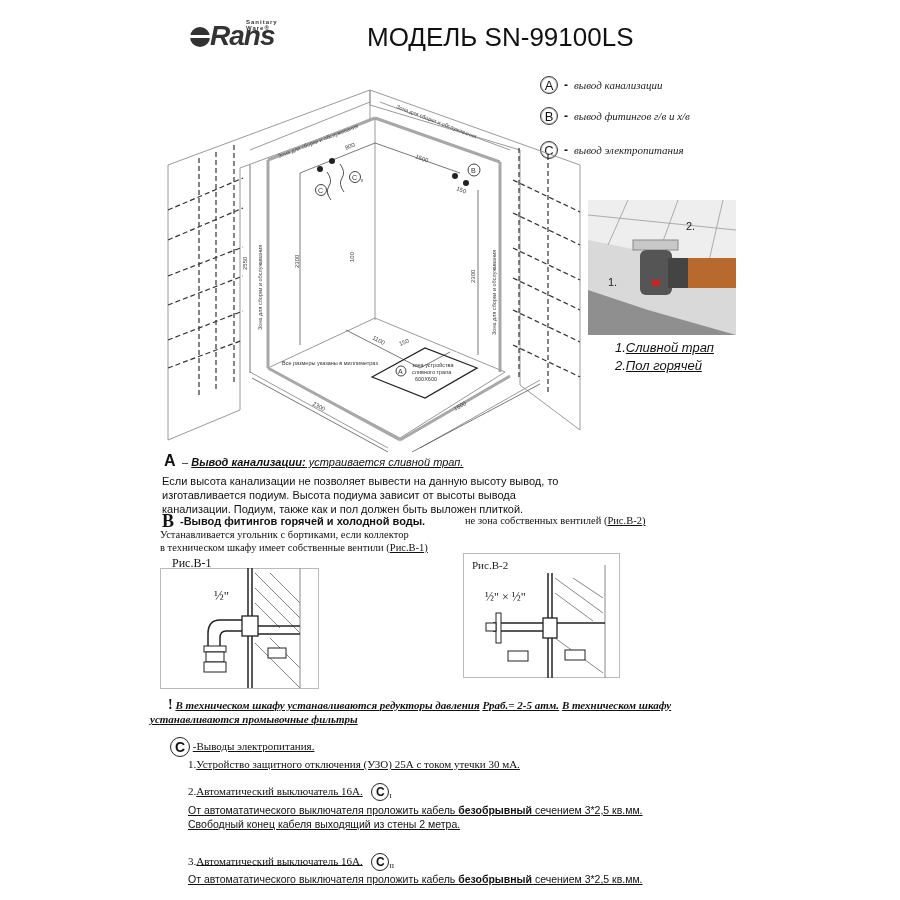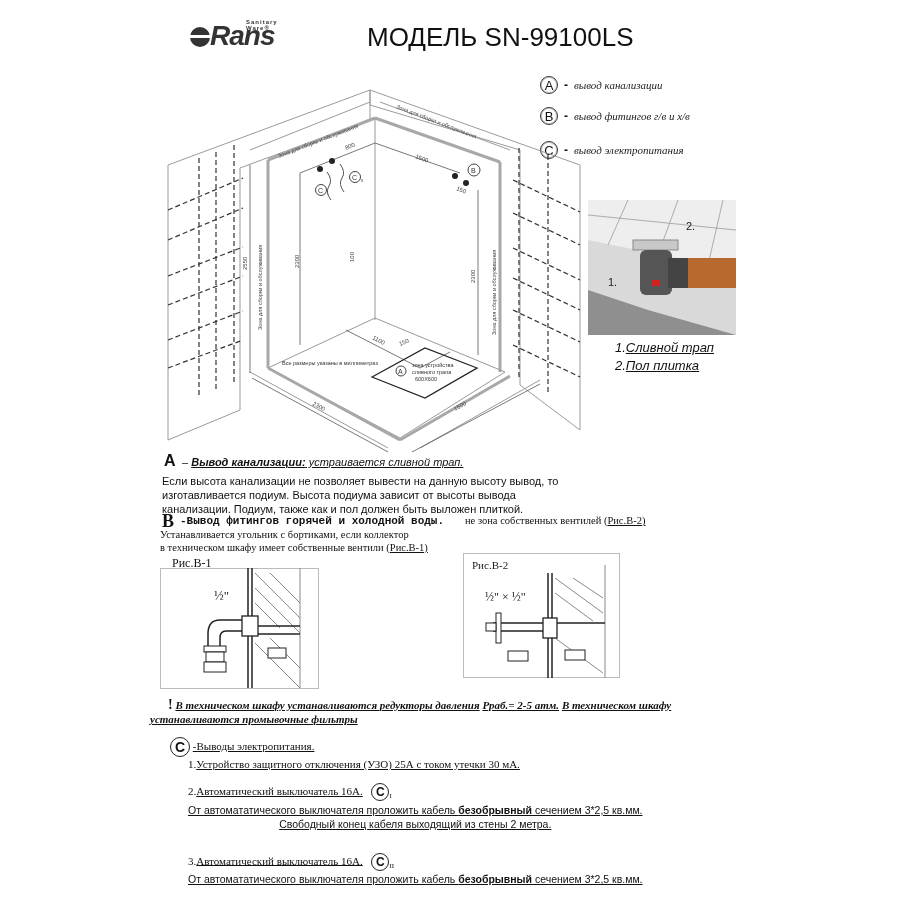--- a/index.html
+++ b/index.html
@@ -19,21 +19,21 @@
   .photo { left:588px; top:200px; width:148px; height:135px; }
   .photo-cap { left:615px; font-family:"Liberation Sans", sans-serif; font-size:13px; font-style:italic; }
   .photo-cap u { text-decoration:underline; }
   .secA-letter { left:164px; top:452px; font-size:16px; font-weight:bold; }
   .secA-head { left:182px; top:456px; font-size:11px; font-style:italic; }
   .secA-head b { text-decoration:underline; font-weight:bold; }
   .secA-head span.u { text-decoration:underline; }
   .secA-body { left:162px; top:474px; font-size:11px; line-height:14px; width:420px; }
   .serif { font-family:"Liberation Serif", serif; }
   .secB-letter { left:162px; top:511px; font-size:18px; font-weight:bold; font-family:"Liberation Serif", serif; }
-  .secB-head { left:180px; top:515px; font-size:11px; font-weight:bold; font-family:Liberation Mono, monospace; }
+  .secB-head { left:180px; top:515px; font-size:11px; font-weight:bold; font-family:Liberation Sans, sans-serif; }
   .secB-body { left:160px; top:528px; font-size:10.5px; line-height:13px; font-family:Liberation Serif, serif; width:300px; }
   .secB-right { left:465px; top:514px; font-size:10.5px; line-height:13px; font-family:"Liberation Serif", serif; width:250px; }
   .fig-label { font-family:"Liberation Serif", serif; font-size:12px;margin-left:12px; }
   .warn { left:150px; top:698px; font-family:"Liberation Serif", serif; font-weight:bold; font-style:italic; font-size:11px; width:540px; line-height:14px; }
   .warn u { text-decoration:underline; }
   .secC { left:170px; top:737px; font-family:"Liberation Serif", serif; font-size:11px; line-height:14px; }
   .cc { display:inline-flex; width:16px; height:16px; border:1.5px solid #222; border-radius:50%; align-items:center; justify-content:center; font-family:"Liberation Sans", sans-serif; font-weight:bold; font-size:12px; vertical-align:middle; }
   .u { text-decoration:underline; }
   .b { font-weight:normal; }
   .sans { font-family:"Liberation Sans", sans-serif; }
@@ -177,21 +177,21 @@
   <rect x="80" y="58" width="68" height="30" fill="#b8692e"></rect>
   <rect x="80" y="58" width="20" height="30" fill="#444"></rect>
   <rect x="63" y="80" width="8" height="6" fill="#cc2222"></rect>
   <text x="20" y="86" font-size="11" fill="#222">1.</text>
   <text x="98" y="30" font-size="11" fill="#222">2.</text>
 </svg>
 <div class="abs photo-cap" style="top:340px;">
   <span>1.</span><u>Сливной трап</u>
 </div>
 <div class="abs photo-cap" style="top:358px;">
-  <span>2.</span><u>Пол плитка</u>
+  <span>2.</span><u>Пол горячей</u>
 </div>
 
 <div class="abs secA-letter">A</div>
 <div class="abs secA-head">
   <span>–</span>
   <b>Вывод канализации:</b><span class="u"> устраивается сливной трап.</span>
 </div>
 <div class="abs secA-body">Если высота канализации не позволяет вывести на данную высоту вывод, то изготавливается подиум. Высота подиума зависит от высоты вывода канализации. Подиум, также как и пол должен быть выложен плиткой.</div>
 
 <div class="abs secB-letter">B</div>
@@ -268,21 +268,21 @@
   <div style="margin-left:18px;">
     <span>1.</span><span class="b u">Устройство защитного отключения (УЗО) 25А с током утечки 30 мА.</span>
   </div>
   <div style="margin-left:18px;margin-top:12px;">
     <span>2.</span><span class="b u">Автоматический выключатель 16А.</span>
     <span class="cc" style="margin-left:6px;">C</span><sub style="font-size:7px;">I</sub>
   </div>
   <div class="sans u" style="margin-left:18px;font-size:10.5px;">
     <span>От автомататического выключателя проложить кабель </span><b>безобрывный</b><span> сечением 3*2,5 кв.мм.</span>
   </div>
-  <div class="sans u" style="margin-left:18px;font-size:10.5px;text-align:center;">Свободный конец кабеля выходящий из стены 2 метра.</div>
+  <div class="sans u" style="margin-left:18px;font-size:10.5px;">Свободный конец кабеля выходящий из стены 2 метра.</div>
   <div style="margin-left:18px;margin-top:22px;">
     <span>3.</span><span class="b u">Автоматический выключатель 16А.</span>
     <span class="cc" style="margin-left:6px;">C</span><sub style="font-size:7px;">II</sub>
   </div>
   <div class="sans u" style="margin-left:18px;font-size:10.5px;">
     <span>От автомататического выключателя проложить кабель </span><b>безобрывный</b><span> сечением 3*2,5 кв.мм.</span>
   </div>
 
 </div>
 

